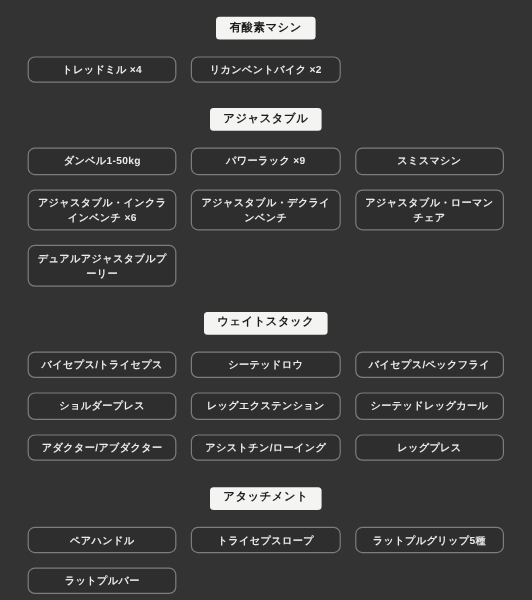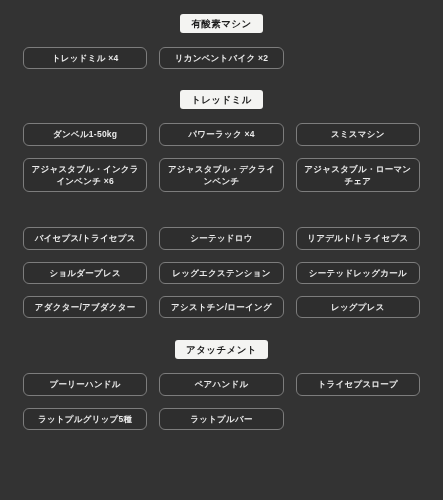--- a/index.html
+++ b/index.html
@@ -98,52 +98,55 @@
       <span class="section-badge">有酸素マシン</span>
     </div>
     <div class="grid">
       <div class="card">トレッドミル ×4</div>
       <div class="card">リカンベントバイク ×2</div>
     </div>
   </div>
 
   <div class="section sec-free">
     <div class="section-header">
-      <span class="section-badge">トレッドミル</span>
+      <span class="section-badge">アジャスタブル</span>
     </div>
     <div class="grid">
       <div class="card">ダンベル1-50kg</div>
-      <div class="card">パワーラック ×4</div>
+      <div class="card">パワーラック ×9</div>
       <div class="card">スミスマシン</div>
       <div class="card">アジャスタブル・インクラインベンチ ×6</div>
       <div class="card">アジャスタブル・デクラインベンチ</div>
       <div class="card">アジャスタブル・ローマンチェア</div>
+      <div class="card">デュアルアジャスタブルプーリー</div>
     </div>
   </div>
 
   <div class="section sec-stack">
+    <div class="section-header">
+      <span class="section-badge">ウェイトスタック</span>
+    </div>
     <div class="grid">
       <div class="card">バイセプス/トライセプス</div>
       <div class="card">シーテッドロウ</div>
-      <div class="card">リアデルト/トライセプス</div>
+      <div class="card">バイセプス/ペックフライ</div>
       <div class="card">ショルダープレス</div>
       <div class="card">レッグエクステンション</div>
       <div class="card">シーテッドレッグカール</div>
       <div class="card">アダクター/アブダクター</div>
       <div class="card">アシストチン/ローイング</div>
       <div class="card">レッグプレス</div>
     </div>
   </div>
 
   <div class="section sec-attach">
     <div class="section-header">
       <span class="section-badge">アタッチメント</span>
     </div>
     <div class="grid">
-      <div class="card">プーリーハンドル</div>
       <div class="card">ペアハンドル</div>
       <div class="card">トライセプスロープ</div>
       <div class="card">ラットプルグリップ5種</div>
       <div class="card">ラットプルバー</div>
     </div>
   </div>
 
 </div>
 
 </body></html>

